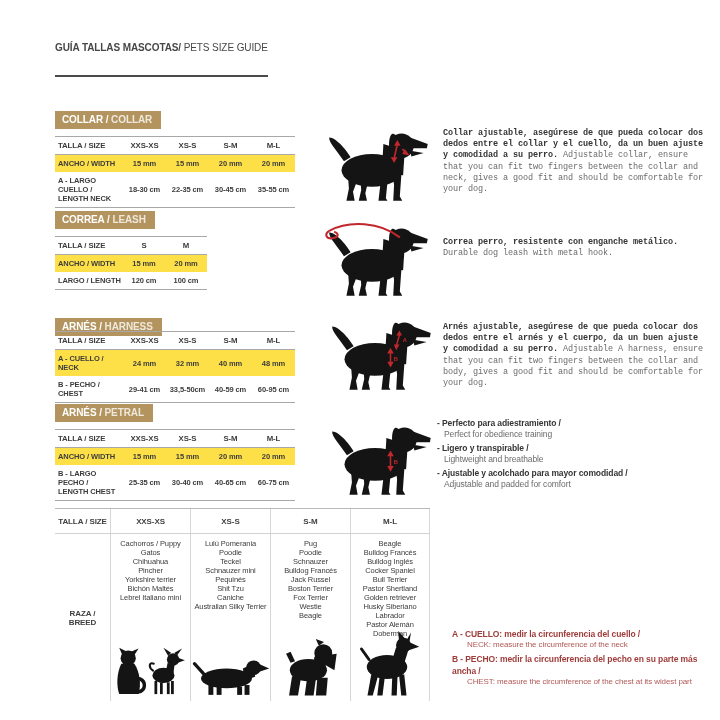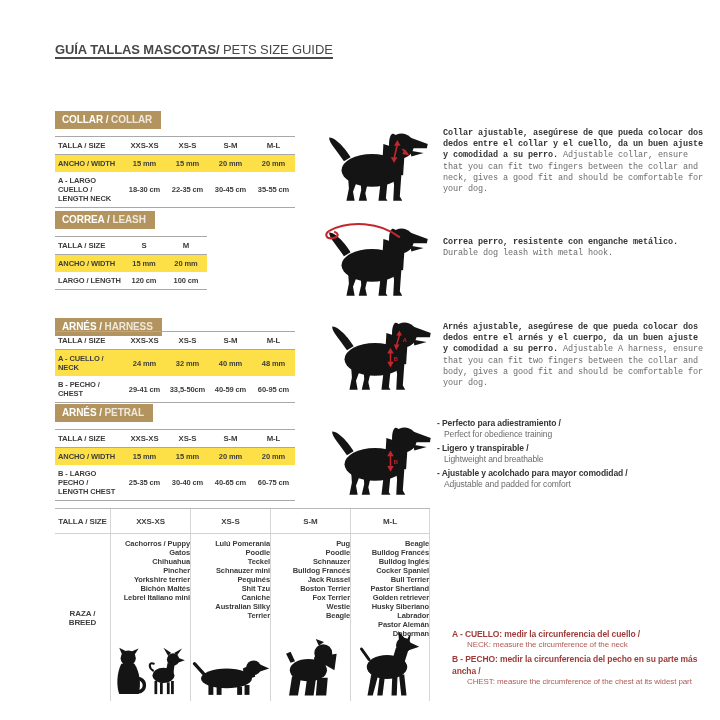--- a/index.html
+++ b/index.html
@@ -1,21 +1,21 @@
 <!DOCTYPE html>
 <html><head>
 <meta charset="utf-8">
 <style>
   html,body{margin:0;padding:0;background:#fff;}
   #page{position:relative;width:720px;height:720px;background:#ffffff;overflow:hidden;
         font-family:"Liberation Sans",sans-serif;color:#3f3f3f;letter-spacing:-0.1px;}
 
   
-  .title{position:absolute;left:55px;top:42px;font-size:13px;color:#474747;
-         border-bottom:2px solid #4a4a4a;padding-bottom:0;display:inline-block;}
+  .title{position:absolute;left:55px;top:42px;font-size:10px;color:#474747;
+         border-bottom:2px solid #4a4a4a;padding-bottom:22px;display:inline-block;}
   .title .es{font-weight:bold;}
   .title .en{font-weight:normal;}
   .subtitle{position:absolute;left:55px;top:82px;font-size:10.5px;}
   .subtitle .es{font-weight:bold;color:#b3945e;}
   .subtitle .en{font-weight:normal;color:#c9b186;}
 
   
   .badge{position:absolute;background:#b3945e;color:#fff;font-size:10px;font-weight:bold;
          padding:4px 9px 4px 7px;line-height:1;}
   .badge .b-en{opacity:.78;}
@@ -45,21 +45,21 @@
   .breed{position:absolute;left:55px;top:508px;display:grid;
          grid-template-columns:55px 80px 80px 80px 80px;
          grid-template-rows:25px 103px 64px;
          border-top:1px solid #b9b9b9;font-size:7.5px;}
   .breed .hcell{display:flex;align-items:center;justify-content:center;font-weight:bold;
                 font-size:8px;border-bottom:1px solid #d2d2d2;}
   .breed .vline{border-left:1px solid #d6d6d6;}
   .breed .vline-r{border-right:1px solid #d6d6d6;}
   .breed .rowlabel{grid-row:2/4;display:flex;align-items:center;justify-content:center;
                    font-weight:bold;font-size:8px;white-space:pre-line;text-align:center;}
-  .breed .blist{text-align:right;font-weight:bold;line-height:1.2;padding-top:5px;color:#3c3c3c;}
+  .breed .blist{text-align:center;font-weight:normal;line-height:1.2;padding-top:5px;color:#3c3c3c;}
   .breed .bsil{display:flex;align-items:flex-end;justify-content:center;padding-bottom:4px;}
 
   
   .notes{position:absolute;left:452px;top:629px;width:262px;font-size:8.5px;line-height:1.35;}
   .notes .es{font-weight:bold;color:#9e3c39;}
   .notes .en{font-weight:normal;color:#b05a56;margin-left:15px;font-size:8px;}
   .notes .note{margin-bottom:3px;}
 </style>
 </head>
 <body>

